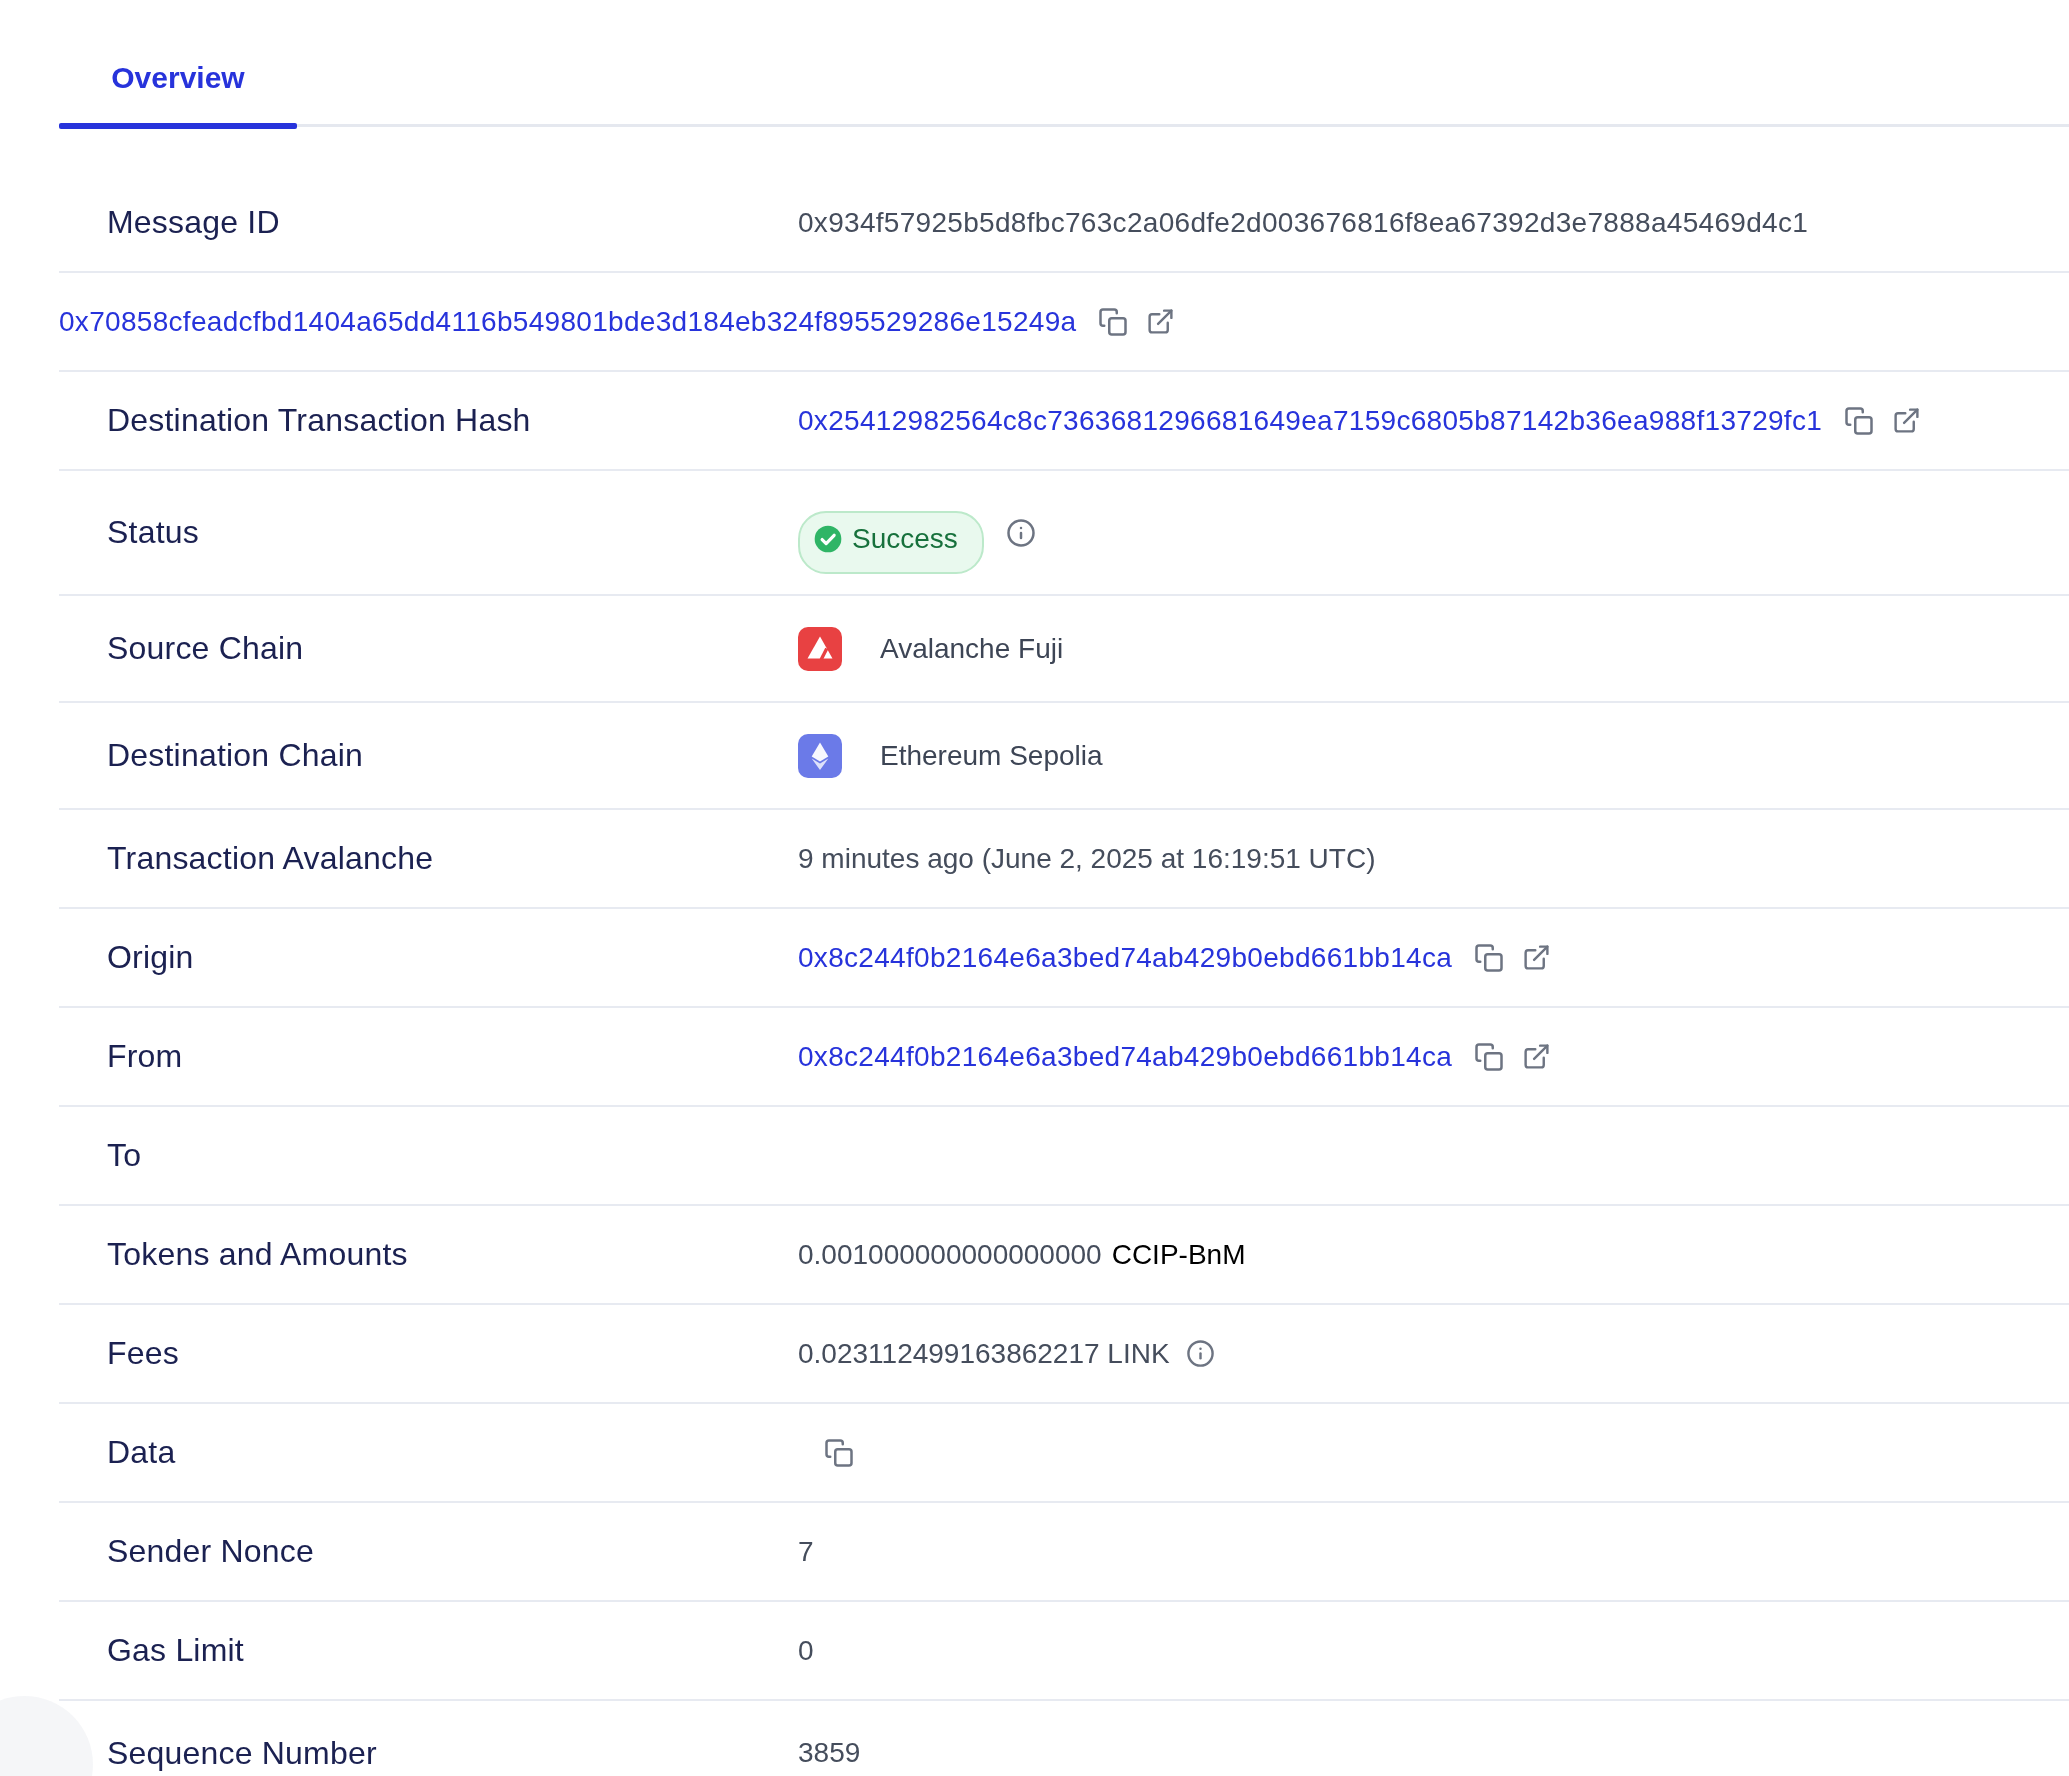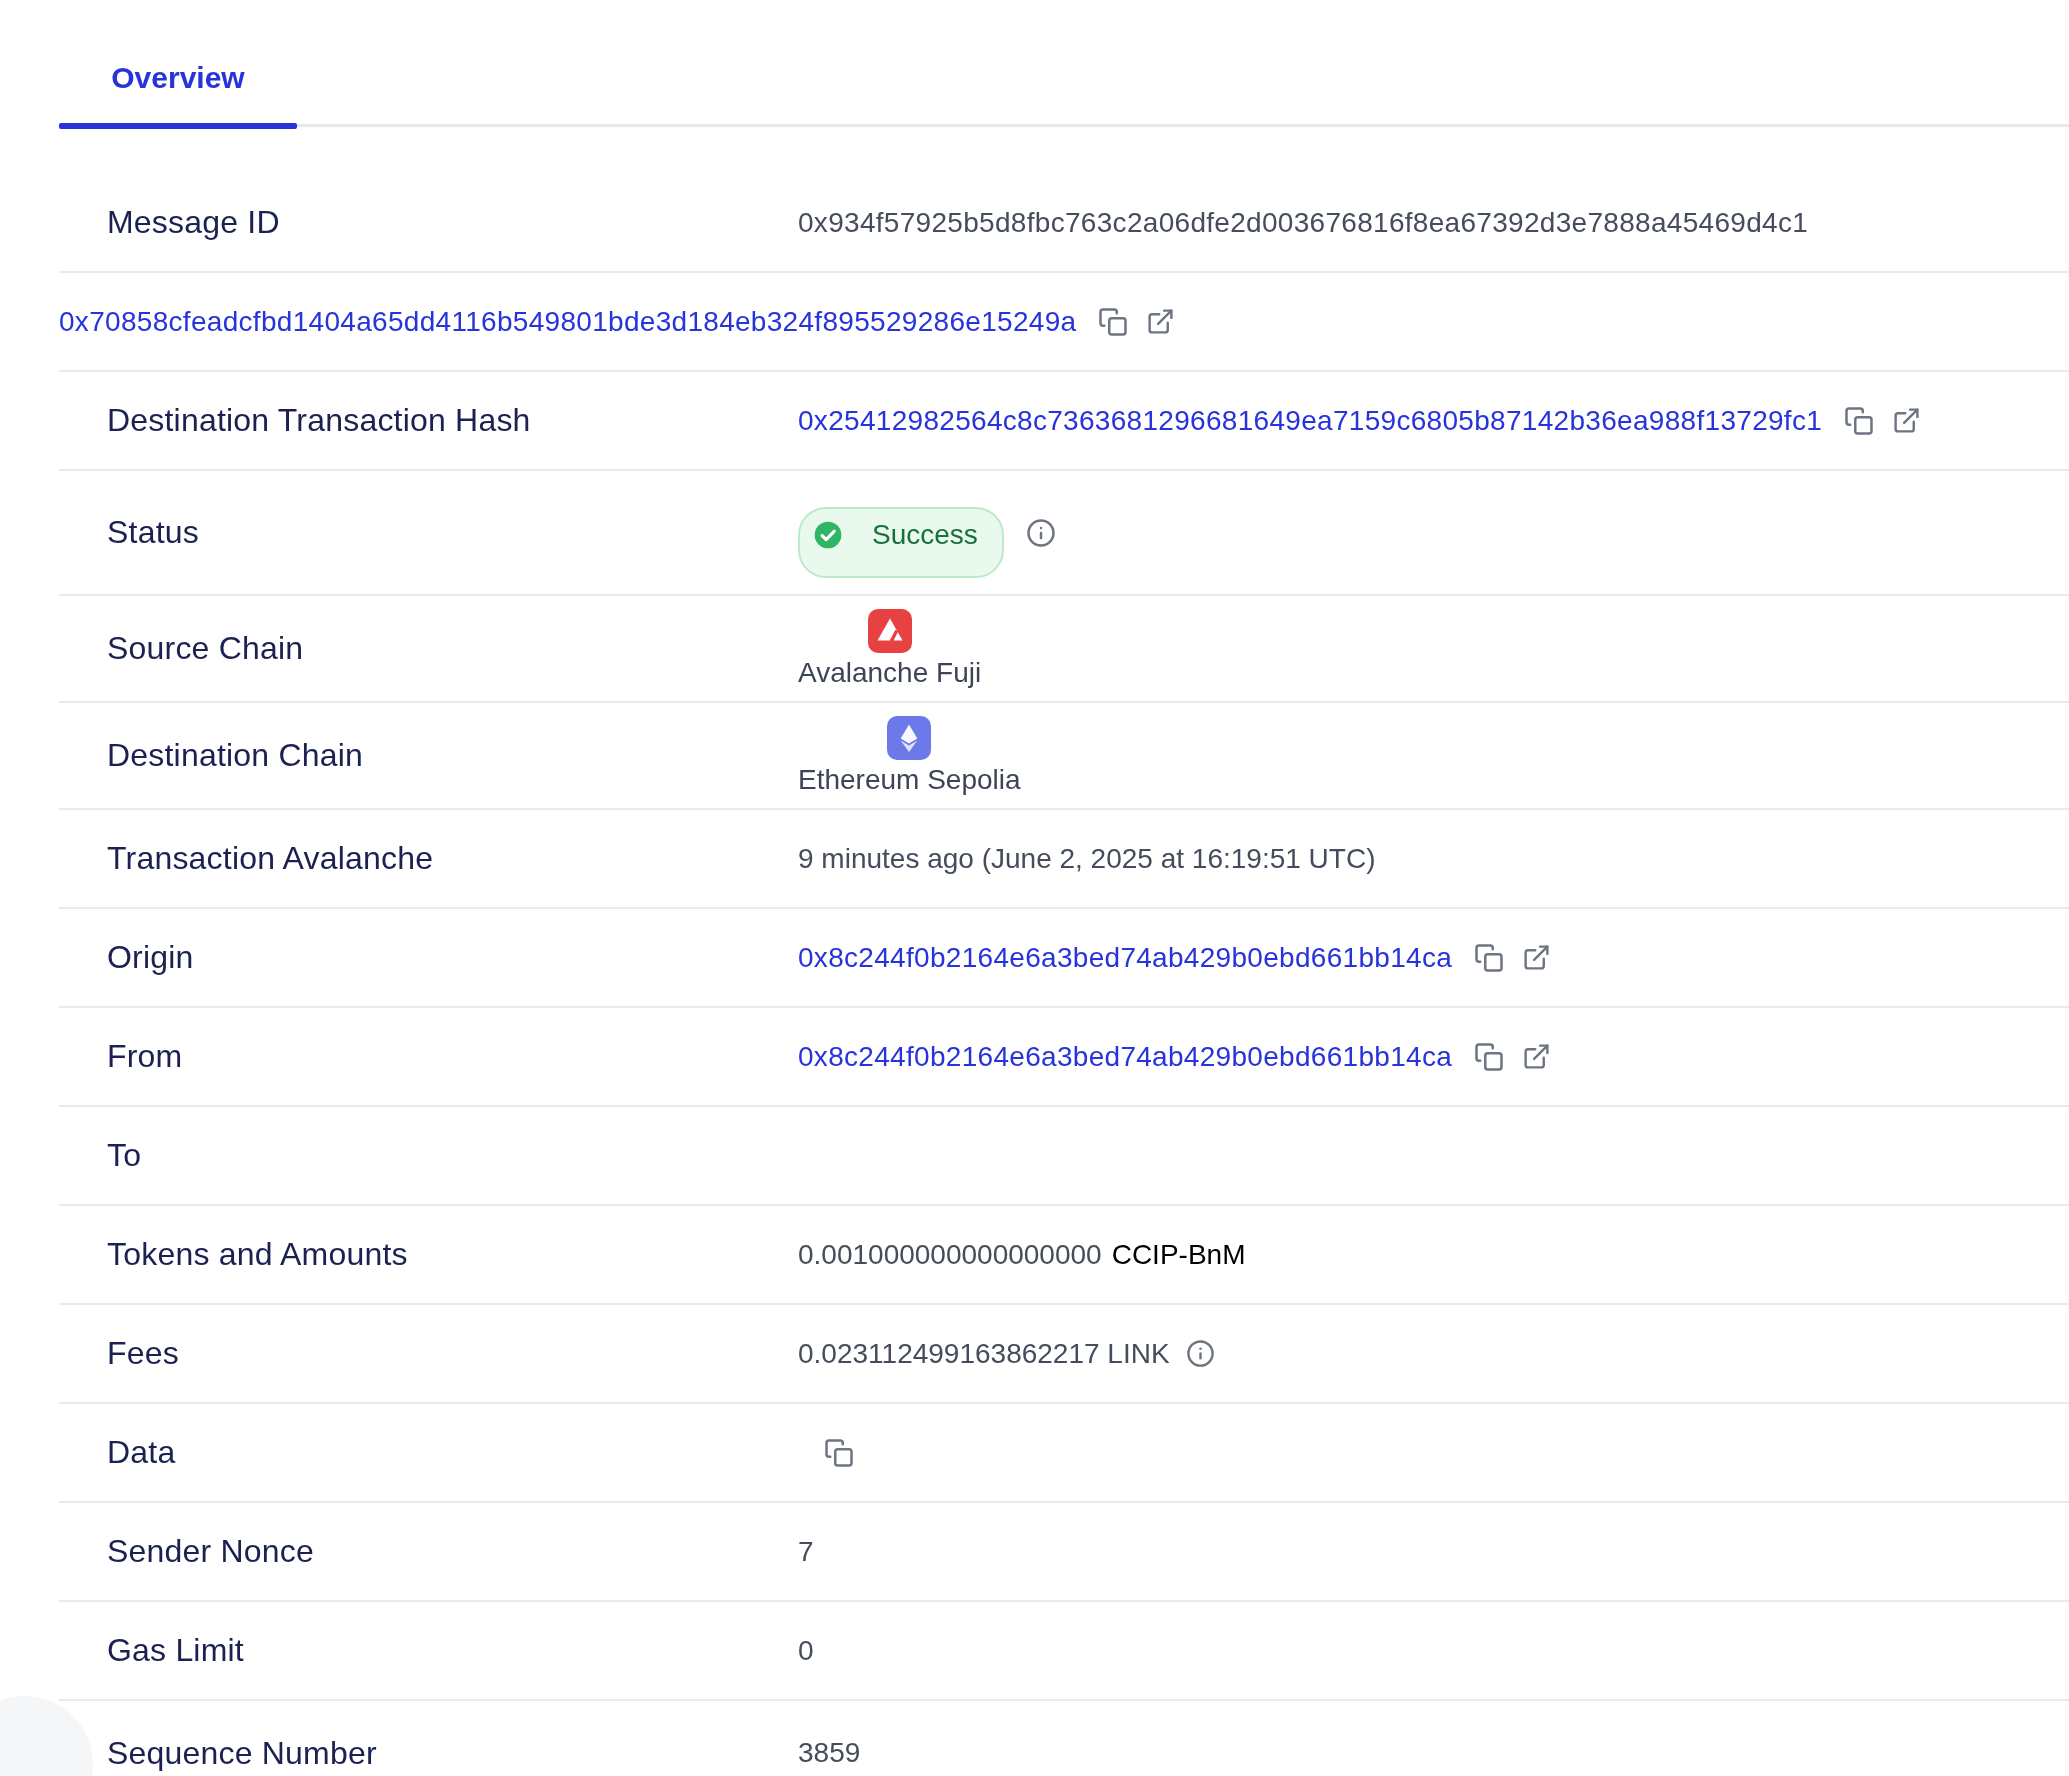--- a/index.html
+++ b/index.html
@@ -34,28 +34,28 @@
     font-size:28px;color:#454d5c;
   }
   .hashlink{color:#2733db;text-decoration:none;cursor:pointer;letter-spacing:0.3px;white-space:nowrap;}
   .tokenlink{color:#000000;text-decoration:none;cursor:pointer;margin-left:10px;}
   .icon-btn{display:inline-flex;align-items:center;justify-content:center;cursor:pointer;background:none;border:none;padding:0;}
   .icon-btn + .icon-btn{margin-left:18px;}
   .val-icons{display:inline-flex;align-items:center;margin-left:22px;}
   svg.ico{display:block;}
   
   .pill{
-    display:inline-flex;align-items:center;gap:28px;height:51px;padding:0 24px 16px 12px;
+    display:inline-flex;align-items:center;gap:8px;height:51px;padding:0 24px 8px 12px;
     background:#e9f9ee;border:2px solid #bce9ca;border-radius:28px;
     font-size:28px;color:#17713c;margin-top:20px;
   }
   .info-btn{margin-left:22px;}
   .fees-info{margin-left:16px;}
   
-  .chain{display:inline-flex;align-items:center;gap:4px;color:#3d4555;flex-direction:column;}
+  .chain{display:inline-flex;align-items:center;gap:38px;color:#3d4555;}
   .chain-ico{width:44px;height:44px;border-radius:10px;display:flex;align-items:center;justify-content:center;}
   .chain-ico.avax{background:#e84142;}
   .chain-ico.eth{background:#6b7ae8;}
   
   .data-copy{margin-left:26px;}
   
   .corner-blob{
     position:absolute;left:-44px;bottom:-57px;width:137px;height:137px;border-radius:50%;
     background:#eef0f3;opacity:.6;
   }

